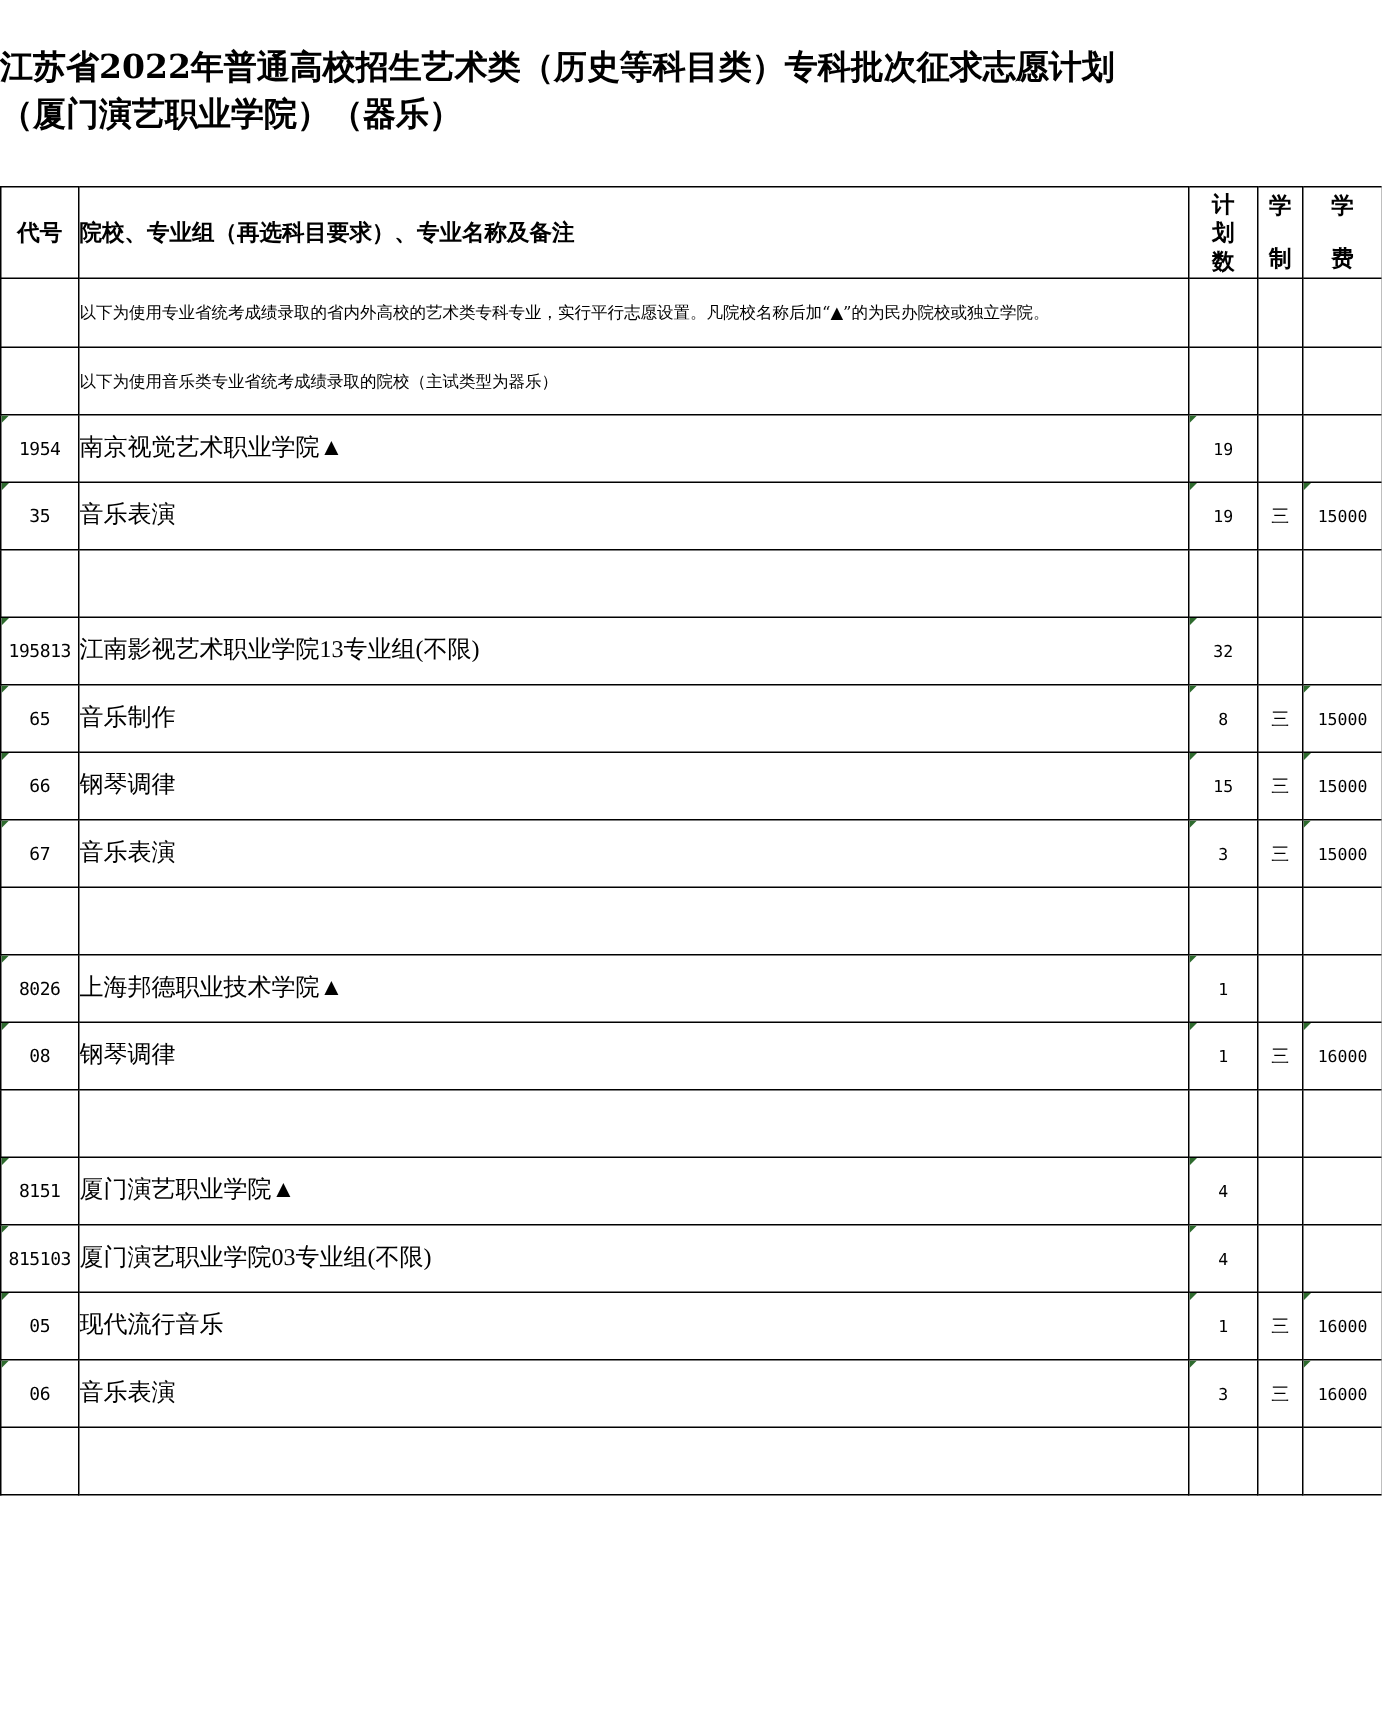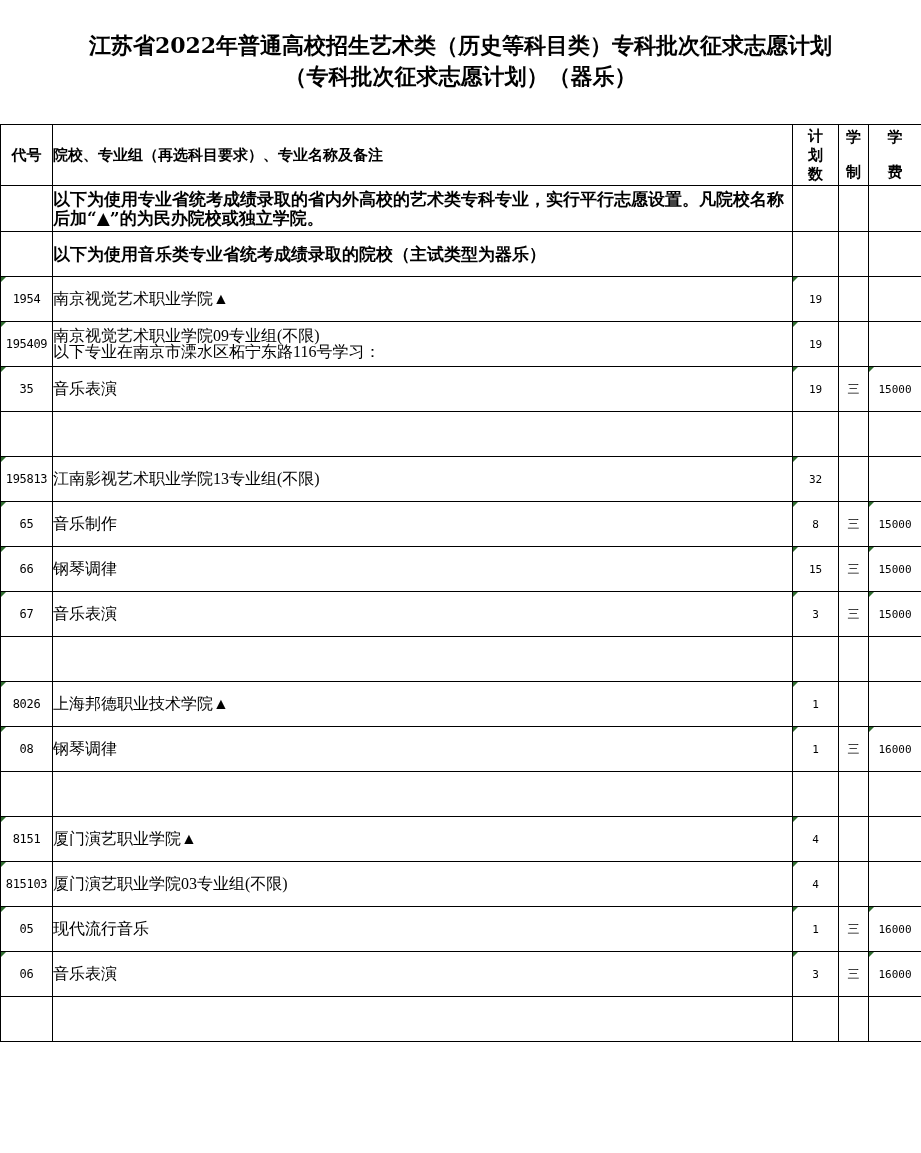--- a/index.html
+++ b/index.html
@@ -13,21 +13,21 @@
       position: relative;
       overflow: hidden;
       font-family: "DejaVu Sans", sans-serif;
       color: #000;
     }
     .title {
       position: absolute;
       left: 0;
       top: 30px;
       width: 921px;
-      text-align: center;
+      text-align: left;
       font-family: "DejaVu Serif", serif;
       font-weight: bold;
       font-size: 22px;
       line-height: 31px;
       letter-spacing: 0px;
     }
     .title div { white-space: nowrap; }
 
     table.plan {
       position: absolute;
@@ -63,22 +63,22 @@
       line-height: 19px;
       font-size: 15px;
     }
     .vstack { display: flex; flex-direction: column; align-items: center; }
     .vstack.spread { justify-content: space-between; height: 54px; }
 
     tr.note td { height: 45px; }
     tr.note2 td { height: 44px; }
     td.note-text {
       font-family: "DejaVu Serif", serif;
-      font-weight: bold;
-      font-size: 17px;
+      font-weight: normal;
+      font-size: 11px;
       line-height: 19px;
       padding: 2px 4px;
     }
 
     tr.row td { height: 44px; }
     td.code {
       text-align: center;
       font-size: 12px;
       font-family: "DejaVu Sans Mono", monospace;
       letter-spacing: -0.3px;
@@ -106,21 +106,21 @@
       height: 0;
       border-top: 5px solid #2e6b2e;
       border-right: 5px solid transparent;
     }
   </style>
 </head>
 <body>
 
 <div class="title">
   <div>江苏省2022年普通高校招生艺术类（历史等科目类）专科批次征求志愿计划</div>
-  <div>（专科批次征求志愿计划）（器乐）</div>
+  <div>（厦门演艺职业学院）（器乐）</div>
 </div>
 
 <table class="plan">
   <colgroup>
     <col class="c-code">
       <col class="c-name">
       <col class="c-plan">
       <col class="c-years">
       <col class="c-fee">
   </colgroup>
@@ -167,30 +167,20 @@
     <td class="code mark">1954</td>
     <td class="name">
       <div>南京视觉艺术职业学院▲</div>
 
     </td>
     <td class="plan-num mark">19</td>
     <td class="years"></td>
     <td class="fee"></td>
   </tr>
 
-  <tr class="row">
-    <td class="code mark">195409</td>
-    <td class="name">
-      <div>南京视觉艺术职业学院09专业组(不限)</div>
-      <div>以下专业在南京市溧水区柘宁东路116号学习：</div>
-    </td>
-    <td class="plan-num mark">19</td>
-    <td class="years"></td>
-    <td class="fee"></td>
-  </tr>
 
   <tr class="row">
     <td class="code mark">35</td>
     <td class="name">
       <div>音乐表演</div>
 
     </td>
     <td class="plan-num mark">19</td>
     <td class="years">三</td>
     <td class="fee mark">15000</td>

